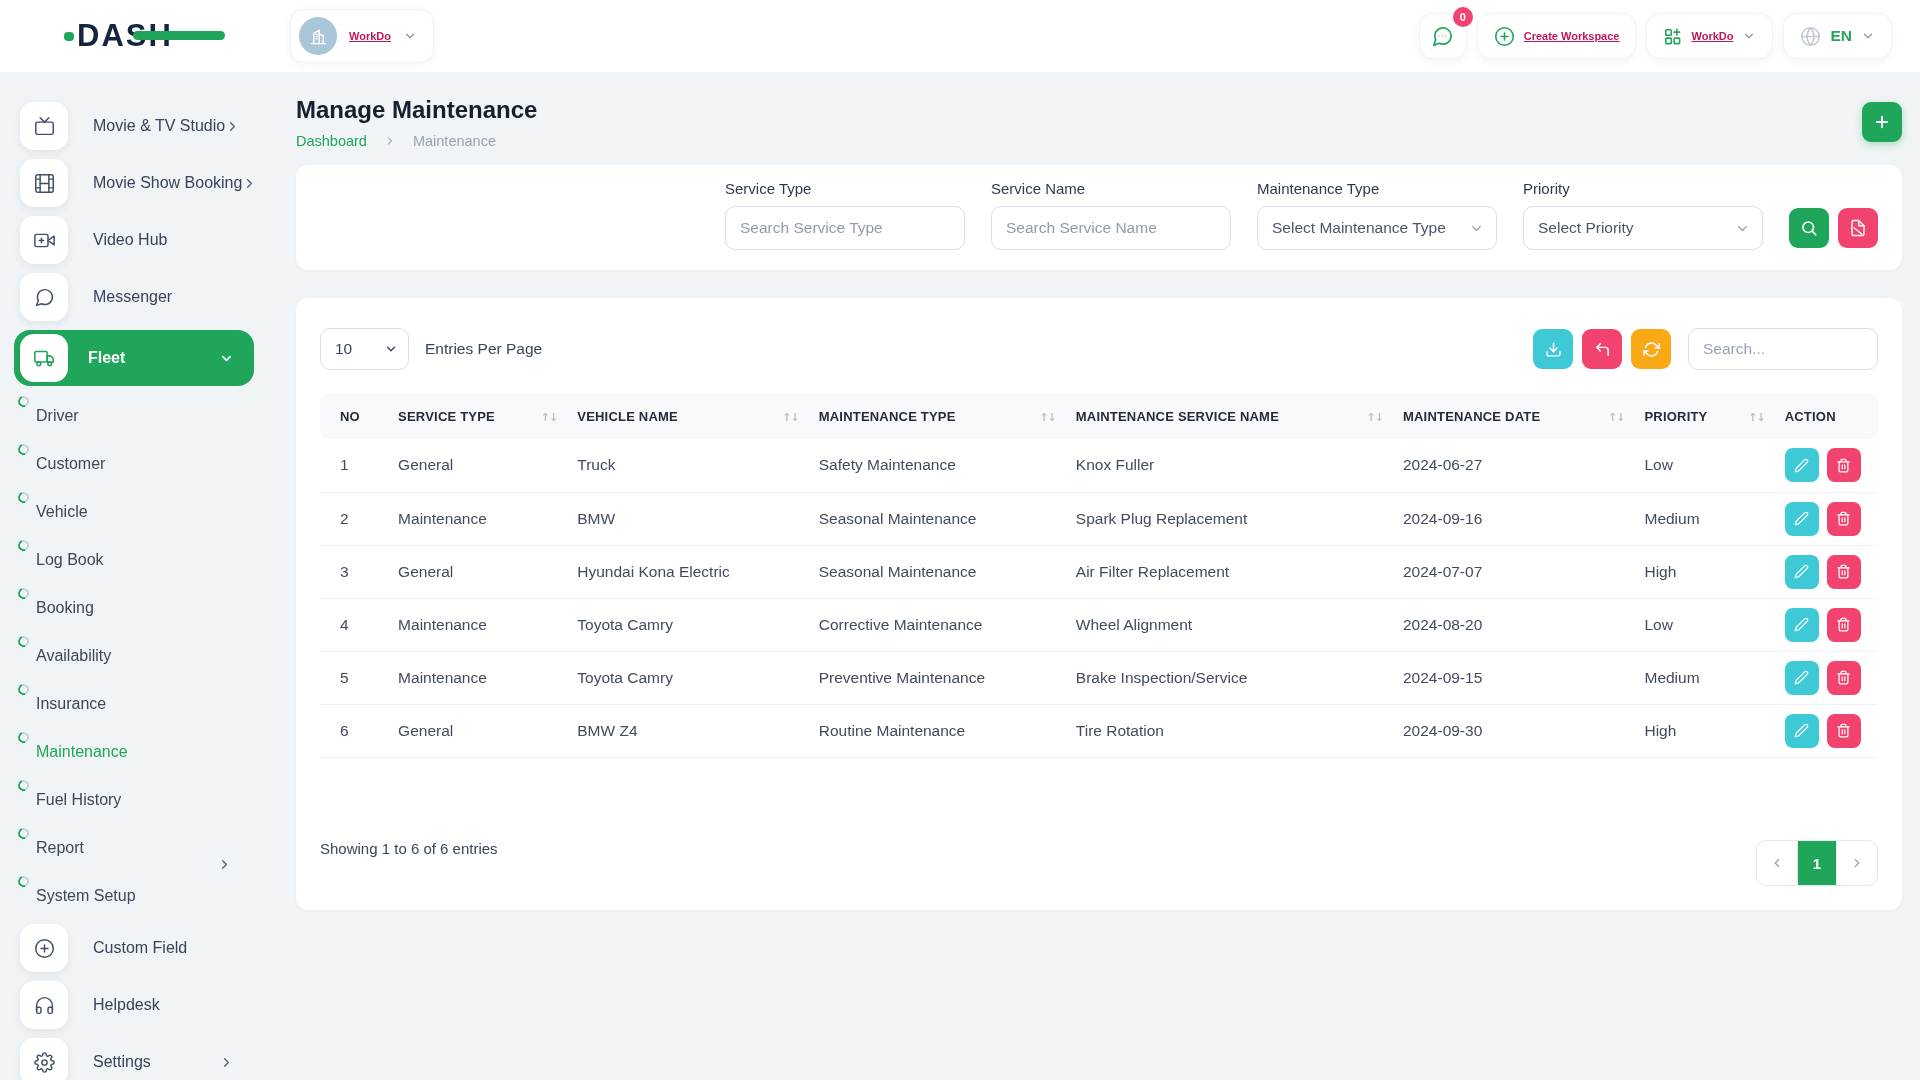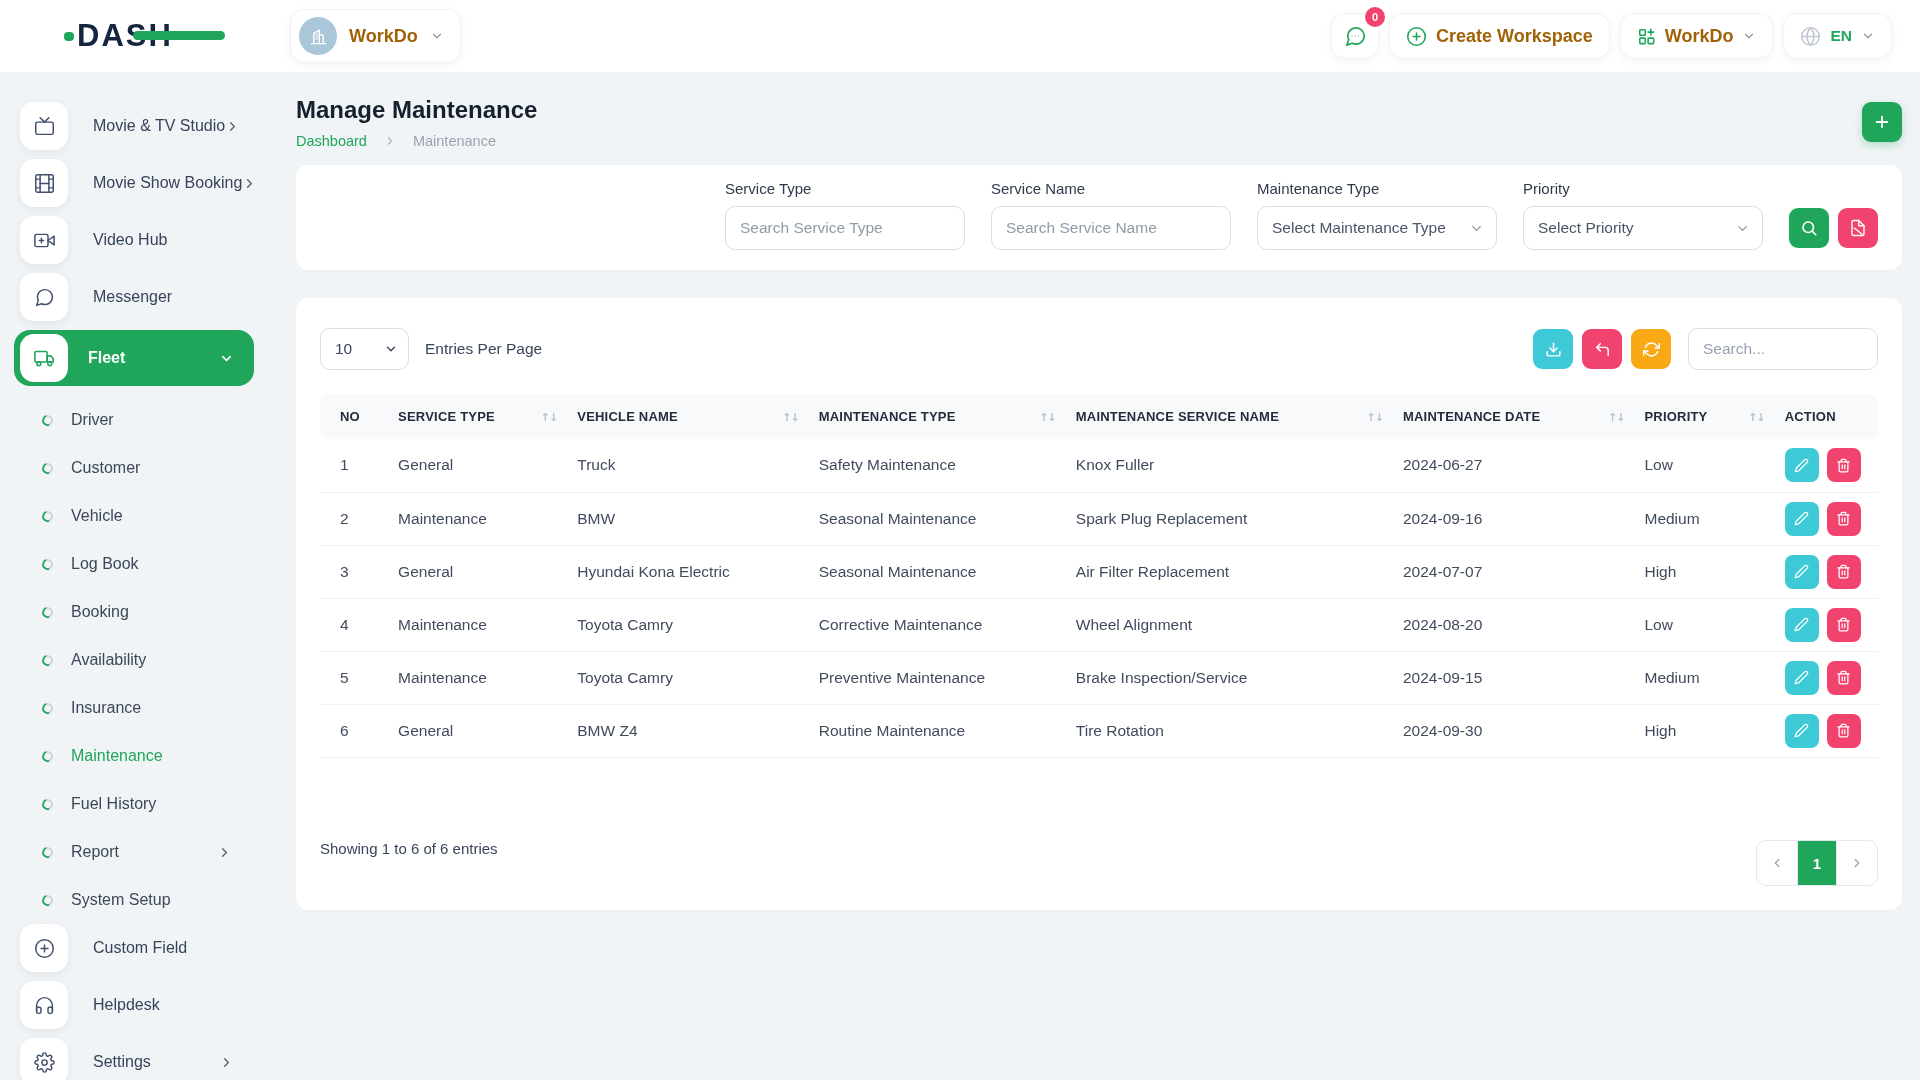--- a/index.html
+++ b/index.html
@@ -18,21 +18,21 @@
   button{font-family:inherit; border:none; background:none; cursor:pointer;}
 
   
   .topbar{height:72px; background:#fff; display:flex; align-items:center;}
   .logo-wrap{width:268px; padding-left:64px; flex:0 0 auto;}
   .logo{position:relative; display:inline-flex; align-items:center; font-weight:800; font-size:31px; letter-spacing:2px; color:#15253F;}
   .logo-dot{width:10px; height:9px; border-radius:4px; background:var(--green); margin-right:3px;}
   .logo-bar{position:absolute; right:-52px; top:50%; margin-top:-5px; width:92px; height:9px; border-radius:5px; background:var(--green);}
   .ws-pill{margin-left:22px; display:flex; align-items:center; gap:12px; background:#fff; border:1px solid #F0F3F6; box-shadow:0 2px 8px rgba(20,30,50,.05); border-radius:14px; padding:7px 16px 7px 8px; cursor:pointer;}
   .ws-avatar{width:38px; height:38px; border-radius:50%; background:#A9C7D9; display:flex; align-items:center; justify-content:center; color:#fff;}
-  .pill-label{font-size:18px; font-weight:700; color:#a16207;}
+  .pill-label{font-size:11px; font-weight:700; color:#be185d;text-decoration:underline;}
   .chev{color:#8E98A8;}
   .top-right{margin-left:auto; padding-right:28px; display:flex; align-items:center; gap:10px;}
   .chat-btn{position:relative; width:48px; height:46px; background:#fff; border:1px solid #F0F3F6; box-shadow:0 2px 8px rgba(20,30,50,.05); border-radius:14px; display:flex; align-items:center; justify-content:center; color:var(--green);}
   .badge{position:absolute; top:-7px; right:-7px; min-width:20px; height:20px; border-radius:10px; background:var(--pink); color:#fff; font-size:11px; font-weight:700; display:flex; align-items:center; justify-content:center; padding:0 5px;}
   .top-pill{height:46px; display:flex; align-items:center; gap:9px; padding:0 16px; background:#fff; border:1px solid #F0F3F6; box-shadow:0 2px 8px rgba(20,30,50,.05); border-radius:14px;}
   .green-text{color:var(--green); font-weight:700; font-size:15.5px;}
 
   
   .shell{display:flex; height:1008px;}
   .sidebar{width:268px; flex:0 0 auto; padding-top:30px; overflow:hidden;}
@@ -40,21 +40,21 @@
 
   
   .side-item{display:flex; align-items:center; height:48px; margin-bottom:9px; padding-left:20px; cursor:pointer;}
   .tile{width:48px; height:48px; border-radius:14px; background:#fff; box-shadow:0 3px 8px rgba(25,39,62,.07); display:flex; align-items:center; justify-content:center; color:#43506B; flex:0 0 auto;}
   .side-label{margin-left:25px; font-size:16px; font-weight:500; color:var(--side-text); white-space:nowrap;}
   .side-chev{margin-left:auto; margin-right:34px; color:#56627A;}
   .fleet-pill{margin:4px 14px 10px 14px; height:56px; border-radius:16px; background:var(--green); display:flex; align-items:center; padding-left:6px; cursor:pointer;}
   .fleet-pill .tile{box-shadow:none; color:var(--green);}
   .fleet-pill .side-label{color:#fff; font-weight:700; margin-left:20px;}
   .fleet-pill .side-chev{color:#fff; margin-right:20px;}
-  .subitem{display:flex; align-items:center; height:48px; padding-left:42px; cursor:pointer;}
+  .subitem{display:flex; height:48px; padding-left:18px; cursor:pointer;flex-direction:column;}
   .subdot{width:11px; height:11px; border-radius:50%; border:2.5px solid #C7D0DA; border-bottom-color:var(--green); border-left-color:var(--green); transform:rotate(25deg); flex:0 0 auto;}
   .sublabel{margin-left:18px; font-size:16px; color:#3C4759;}
   .subitem.active .sublabel{color:var(--green);}
   .subchev{margin-left:auto; margin-right:36px; color:#56627A;}
 
   
   .page-head{display:flex; align-items:flex-start;}
   .page-title{font-size:24px; font-weight:700; color:var(--dark);}
   .breadcrumb{display:flex; align-items:center; gap:17px; margin-top:9px; font-size:14.5px;}
   .crumb-link{color:var(--green); cursor:pointer;}

